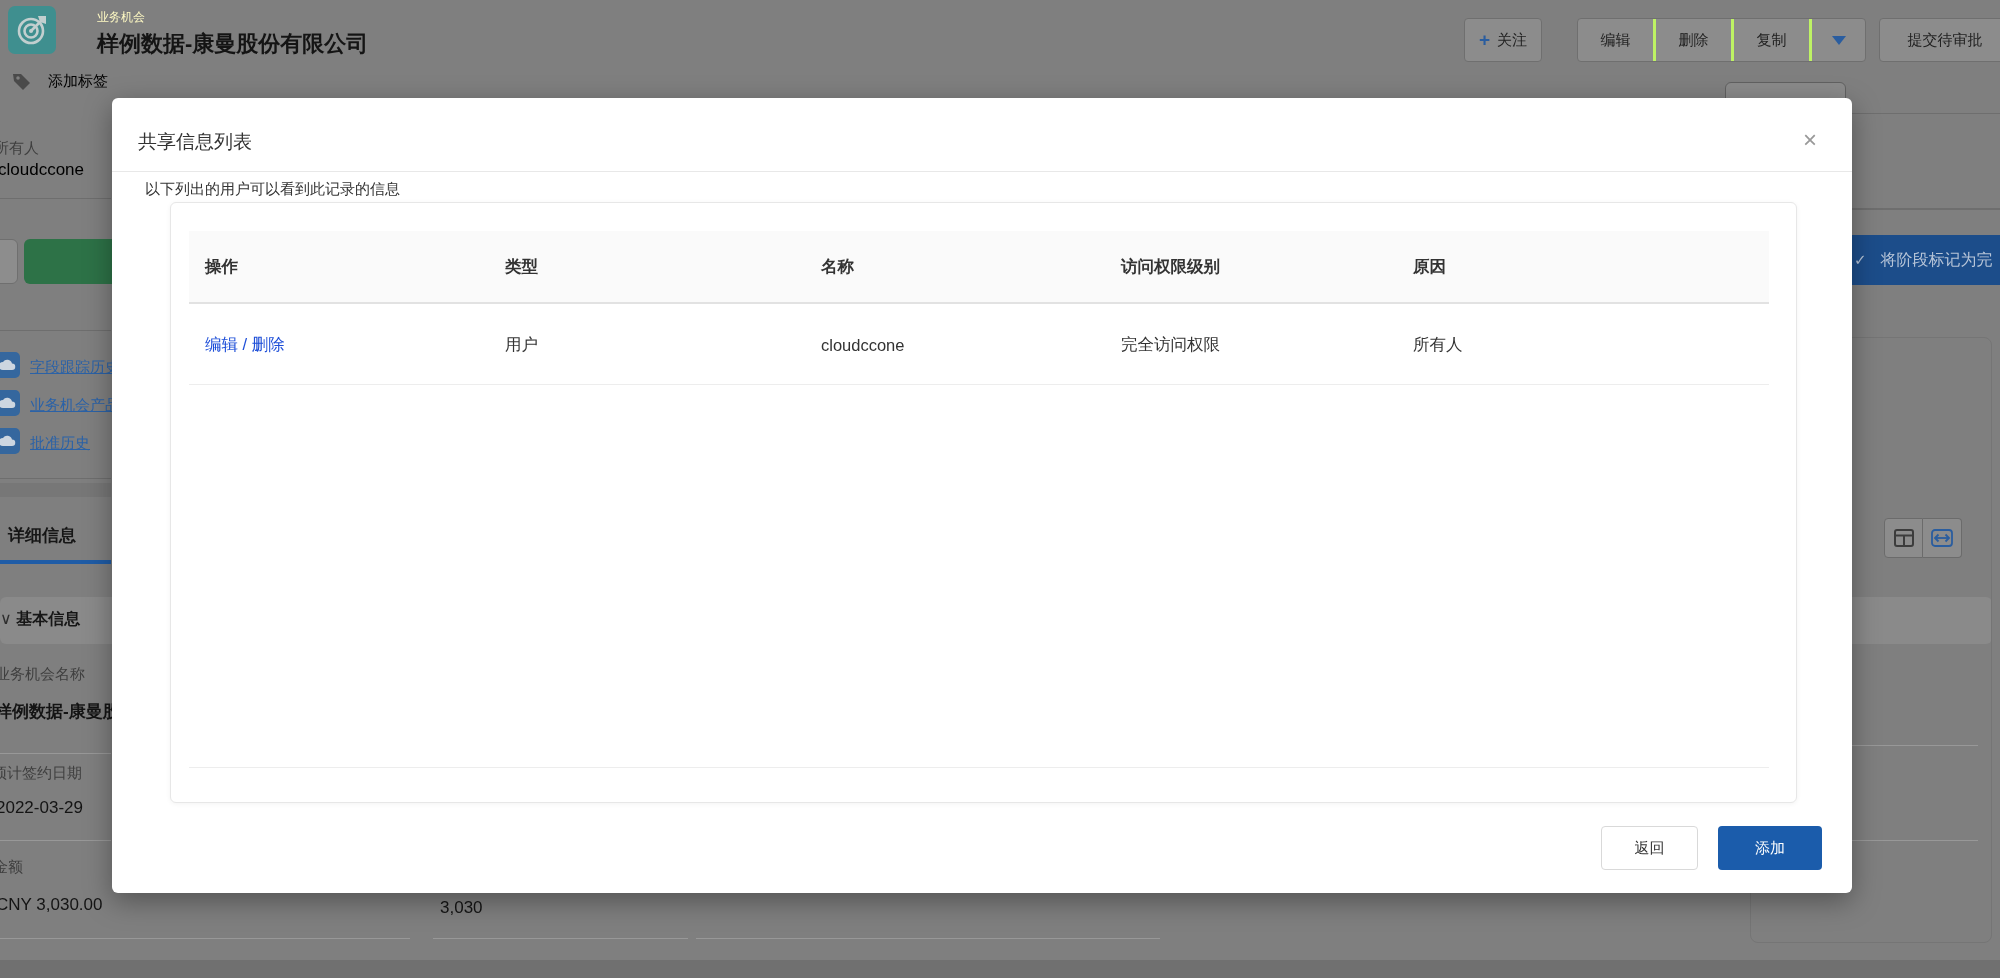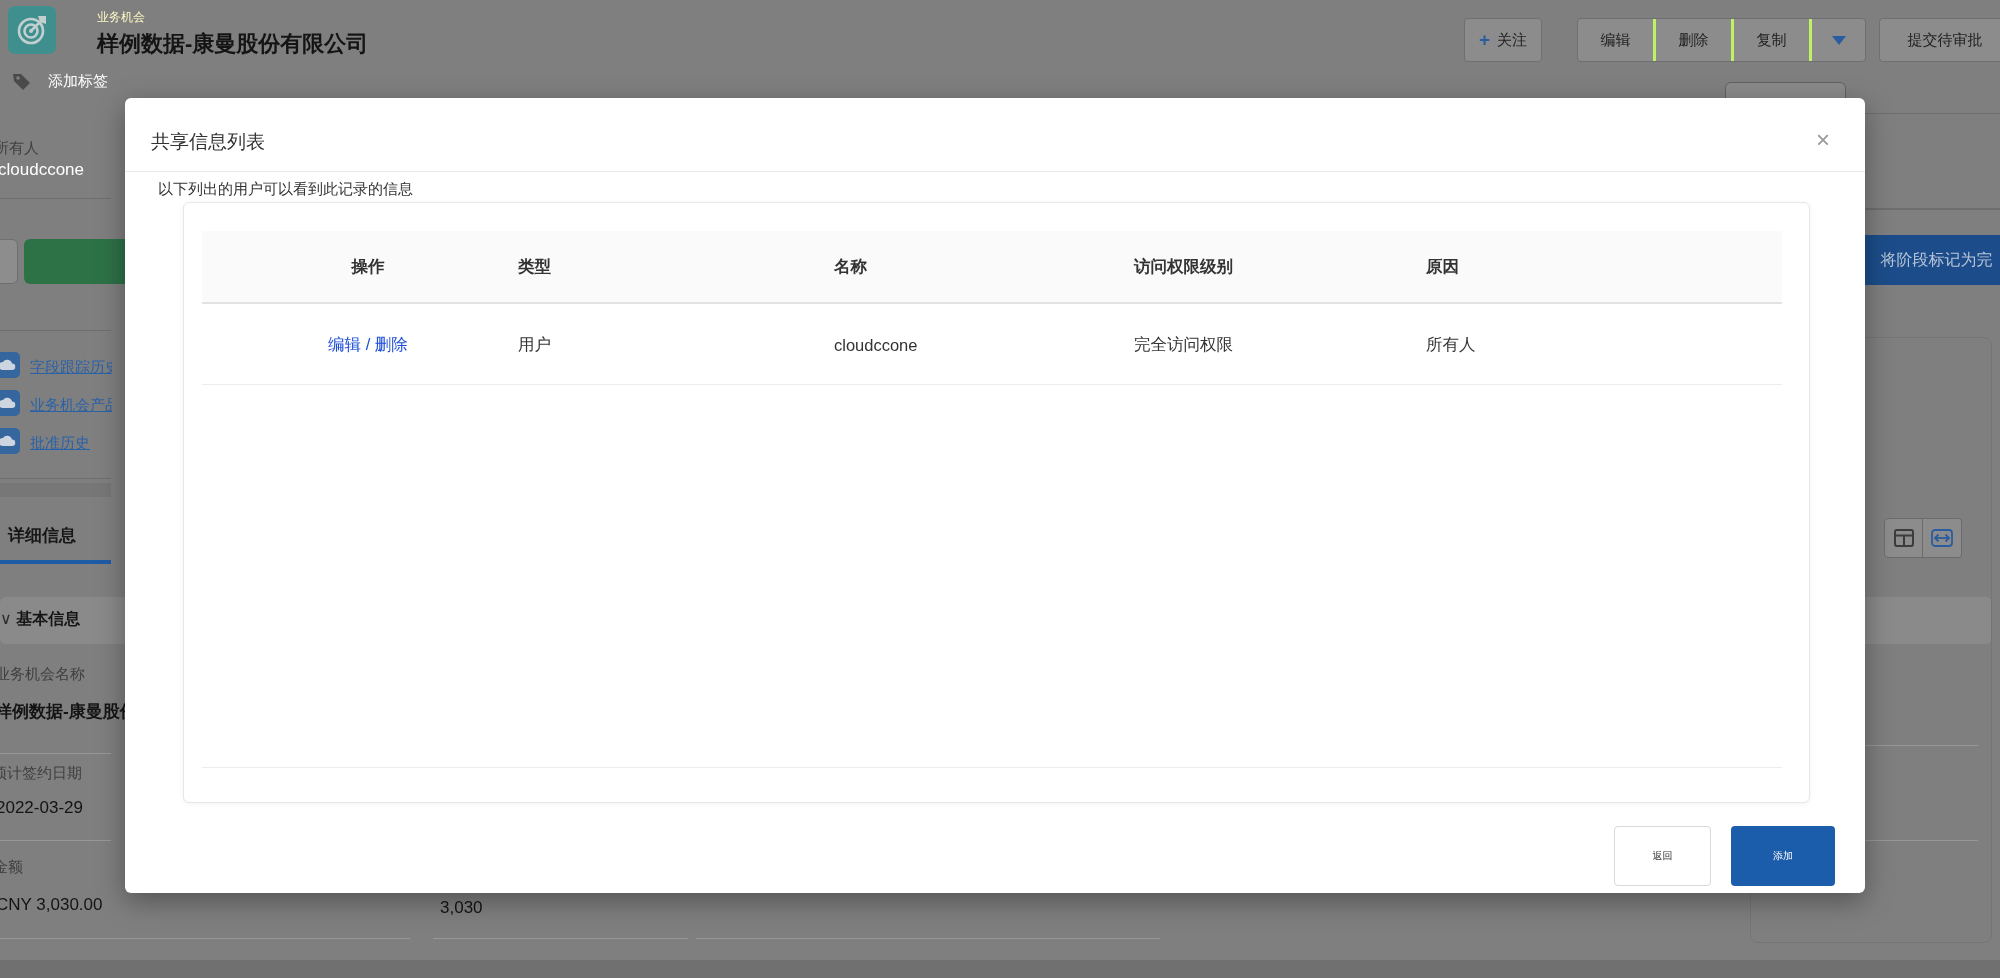--- a/index.html
+++ b/index.html
@@ -1,56 +1,56 @@
 <!DOCTYPE html>
 <html><head>
 <meta charset="utf-8">
 <style>
   html,body{margin:0;padding:0;}
   body{font-family:"Liberation Sans","DejaVu Sans",sans-serif;}
   #stage{position:relative;width:2000px;height:978px;background:#7f7f7f;overflow:hidden;}
   .abs{position:absolute;}
   .dim-label{color:#3f3f3f;font-size:15px;}
-  .dim-link{color:#ffffff;font-size:15px;text-decoration:none;}
+  .dim-link{color:#000000;font-size:15px;text-decoration:none;}
   .logo{left:8px;top:6px;width:48px;height:48px;border-radius:7px;background:#3f8f8f;display:flex;align-items:center;justify-content:center;}
   .obj-label{left:97px;top:9px;font-size:12px;color:#fef9c3;}
   .rec-title{left:97px;top:29px;font-size:22px;font-weight:bold;color:#141414;white-space:nowrap;}
   .addtag{left:48px;top:72px;font-size:15px;}
   .tbtn{top:18px;height:44px;background:#8c8c8c;border:1px solid #6f6f6f;border-radius:4px;box-sizing:border-box;
         display:flex;align-items:center;justify-content:center;font-size:15px;color:#222;white-space:nowrap;}
   .tbtn-seg{border:none;border-right:3px solid #bef264;border-radius:0;background:none;height:42px;}
   .plus{color:#2a5d9f;font-size:19px;margin-right:7px;font-weight:bold;}
   .caret{width:0;height:0;border-left:7px solid transparent;border-right:7px solid transparent;border-top:9px solid #2a5d9f;}
   .hline{height:1px;background:#6e6e6e;}
   .valline{height:1px;background:#989898;}
   .cloudicon{width:26px;height:26px;border-radius:5px;background:#35679e;display:flex;align-items:center;justify-content:center;}
   .rel-link{font-size:15px;color:#2b62a7;text-decoration:underline;white-space:nowrap;}
   .field-val{font-size:17px;color:#141414;white-space:nowrap;}
   .band{background:#8a8a8a;border-radius:6px;}
   .banner{left:1690px;top:235px;width:310px;height:50px;background:#1c4d8a;display:flex;align-items:center;color:#b7c5d8;}
   .icon-btn{width:39px;height:40px;background:#8c8c8c;border:1px solid #6b6b6b;box-sizing:border-box;display:flex;align-items:center;justify-content:center;}
   
   .modal{left:112px;top:98px;width:1740px;height:795px;background:#ffffff;border-radius:6px;
-         box-shadow:0 8px 28px rgba(0,0,0,0.35);margin-left:13px;}
+         box-shadow:0 8px 28px rgba(0,0,0,0.35);}
   .m-title{left:26px;top:31px;font-size:19px;color:#333;font-weight:500;}
   .m-close{left:1680px;top:26px;width:36px;height:32px;font-size:24px;color:#999;display:flex;align-items:center;justify-content:center;cursor:pointer;}
   .m-divider{left:0;top:73px;width:1740px;height:1px;background:#e8e8e8;}
   .m-sub{left:33px;top:82px;font-size:15px;color:#333;}
   .card{left:58px;top:104px;width:1627px;height:601px;background:#fff;border:1px solid #e7e7e7;border-radius:6px;
         box-shadow:0 1px 5px rgba(0,0,0,0.05);box-sizing:border-box;}
   .thead{left:18px;top:28px;width:1580px;height:73px;background:#fafafa;border-bottom:2px solid #e2e2e2;
          display:flex;align-items:center;box-sizing:border-box;}
   .trow{left:18px;top:103px;width:1580px;height:79px;border-bottom:1px solid #ededed;display:flex;align-items:center;box-sizing:border-box;}
-  .c1{width:316px;padding-left:16px;box-sizing:border-box;text-align:center;}
+  .c1{width:316px;padding-left:16px;box-sizing:border-box;}
   .c2{width:316px;}.c3{width:300px;}.c4{width:292px;}.c5{flex:1;}
   .th{font-size:16.5px;font-weight:bold;color:#333;}
   .td{font-size:16.5px;color:#333;}
   .td-muted{color:#1d4ed8;}
   .emptyline{left:18px;top:564px;width:1580px;height:1px;background:#ededed;}
-  .m-btn{top:728px;height:60px;border-radius:4px;box-sizing:border-box;display:flex;align-items:center;justify-content:center;font-size:10px;cursor:pointer;}
+  .m-btn{top:728px;height:44px;border-radius:4px;box-sizing:border-box;display:flex;align-items:center;justify-content:center;font-size:15px;cursor:pointer;}
   .m-btn-back{left:1489px;width:97px;background:#fff;border:1px solid #d9d9d9;color:#333;}
   .m-btn-add{left:1606px;width:104px;background:#1b5cab;color:#fff;}
 </style>
 </head>
 <body>
 
 <div id="stage">
 
   <div class="abs logo">
     <svg width="34" height="34" viewBox="0 0 34 34">

